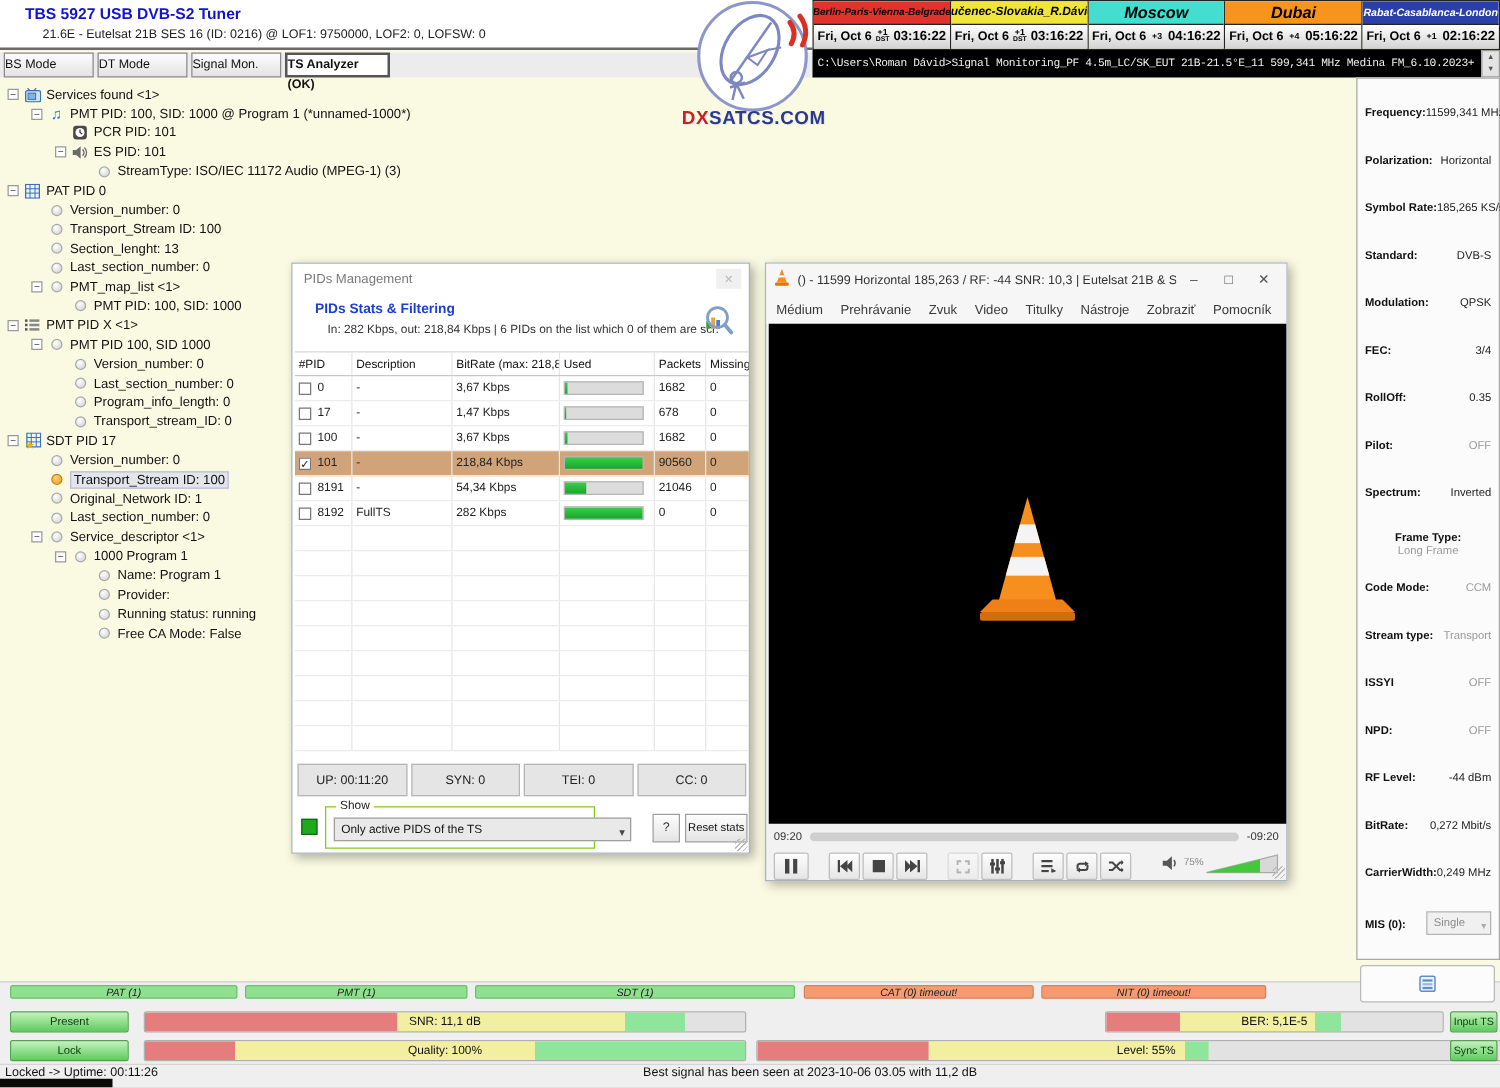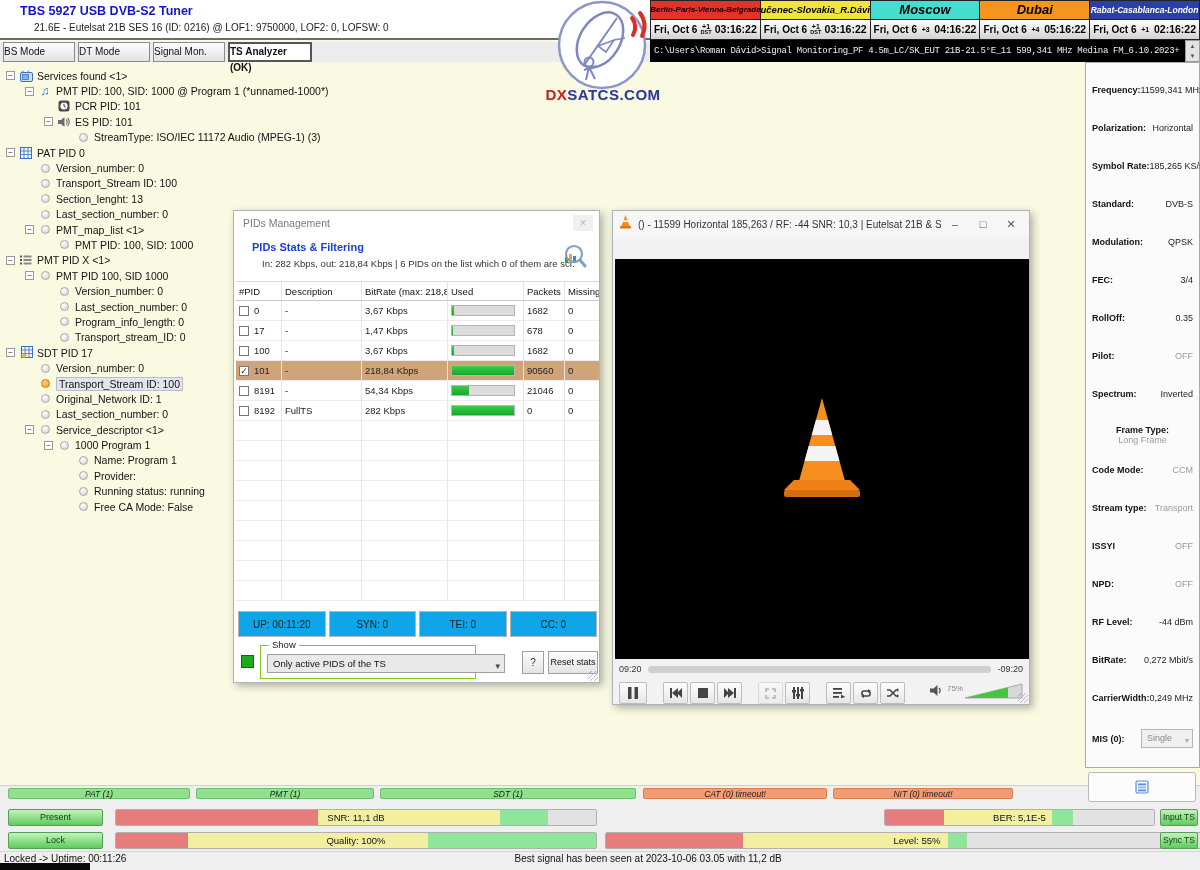--- a/index.html
+++ b/index.html
@@ -64,21 +64,21 @@
   #pid-table{position:absolute;left:2px;top:70px;width:363px;}
   .prow{display:flex;height:20px;align-items:center;border-bottom:1px solid #ececec;font-size:9.5px;color:#222;}
   .prow.header{border-top:1px solid #d8d8d8;border-bottom:1px solid #c9c9c9;color:#111;}
   .prow.sel{background:#d0a478;}
   .pcell{height:100%;display:flex;align-items:center;padding:0 3px;border-right:1px solid #e6e6e6;overflow:hidden;white-space:nowrap;}
   .c0{width:46px;} .c1{width:80px;} .c2{width:86px;} .c3{width:76px;} .c4{width:41px;} .c5{width:34px;border-right:none;}
   .cb{width:10px;height:10px;border:1px solid #777;background:#fff;margin-right:5px;flex:none;font-size:9px;line-height:9px;text-align:center;color:#222;}
   .ubar{width:64px;height:11px;background:#dcdcdc;border:1px solid #b5b5b5;}
   .ubar .fill{height:100%;background:linear-gradient(#39cf4a,#18a52c);}
   #pid-footer{position:absolute;left:4px;top:400px;width:359px;display:flex;gap:3px;}
-  .fcell{flex:1;height:26px;background:#0ea5e9;border:1px solid #b5b5b5;font-size:10px;color:#222;display:flex;align-items:center;justify-content:center;}
+  .fcell{flex:1;height:26px;background:#e5e5e5;border:1px solid #b5b5b5;font-size:10px;color:#222;display:flex;align-items:center;justify-content:center;}
   #pid-ind{position:absolute;left:7px;top:444px;width:13px;height:13px;background:#1daa1d;border:1px solid #116811;}
   #show-box{position:absolute;left:26px;top:434px;width:216px;height:34px;border:1px solid #84cc16;}
   #show-legend{position:absolute;left:8px;top:-7px;background:#fff;padding:0 3px;font-size:9.5px;color:#222;}
   #show-select{position:absolute;left:6px;top:8px;width:238px;height:19px;background:#e9e9e9;border:1px solid #9e9e9e;font-size:9.5px;color:#111;line-height:17px;padding-left:5px;}
   #show-select .arr{position:absolute;right:4px;top:3px;color:#444;font-size:9px;}
   #pid-help{position:absolute;left:288px;top:440px;width:22px;height:23px;background:linear-gradient(#fdfdfd,#e4e4e4);border:1px solid #9e9e9e;font-size:10px;text-align:center;line-height:21px;color:#333;}
   #pid-reset{position:absolute;left:314px;top:440px;width:50px;height:23px;background:linear-gradient(#fdfdfd,#e4e4e4);border:1px solid #9e9e9e;font-size:9px;text-align:center;line-height:21px;color:#111;}
   .grip{position:absolute;right:1px;bottom:1px;width:10px;height:10px;
     background:repeating-linear-gradient(135deg,transparent 0 2px,#bbb 2px 3px);}
 
@@ -648,20 +648,30 @@
             <polygon points="6.5,0 10.5,11 2.5,11" fill="#f68c1e"></polygon>
             <polygon points="4.6,5.2 8.4,5.2 9,7 4,7" fill="#fff"></polygon>
             <rect x="1" y="11" width="11" height="2.5" rx="1" fill="#e07612"></rect>
           </svg>
       </span>
       <span id="vlc-title">() - 11599 Horizontal 185,263 / RF: -44 SNR: 10,3 | Eutelsat 21B &amp; SES 16 @ TBS 5927 USB DVB...</span>
       <span class="vlc-sys">–</span>
       <span class="vlc-sys">□</span>
       <span class="vlc-sys">✕</span>
     </div>
+    <div id="vlc-menu">
+        <span>Médium</span>
+        <span>Prehrávanie</span>
+        <span>Zvuk</span>
+        <span>Video</span>
+        <span>Titulky</span>
+        <span>Nástroje</span>
+        <span>Zobraziť</span>
+        <span>Pomocník</span>
+      </div>
     <div id="vlc-video">
       <div id="vlc-cone">
         <svg width="92" height="122" viewBox="0 0 92 122">
           <defs>
               <clipPath id="conebody">
                 <polygon points="46,14 69,97 23,97"></polygon>
               </clipPath>
             </defs>
           <polygon points="46,14 69,97 23,97" fill="#f78f1e"></polygon>
           <g clip-path="url(#conebody)">

